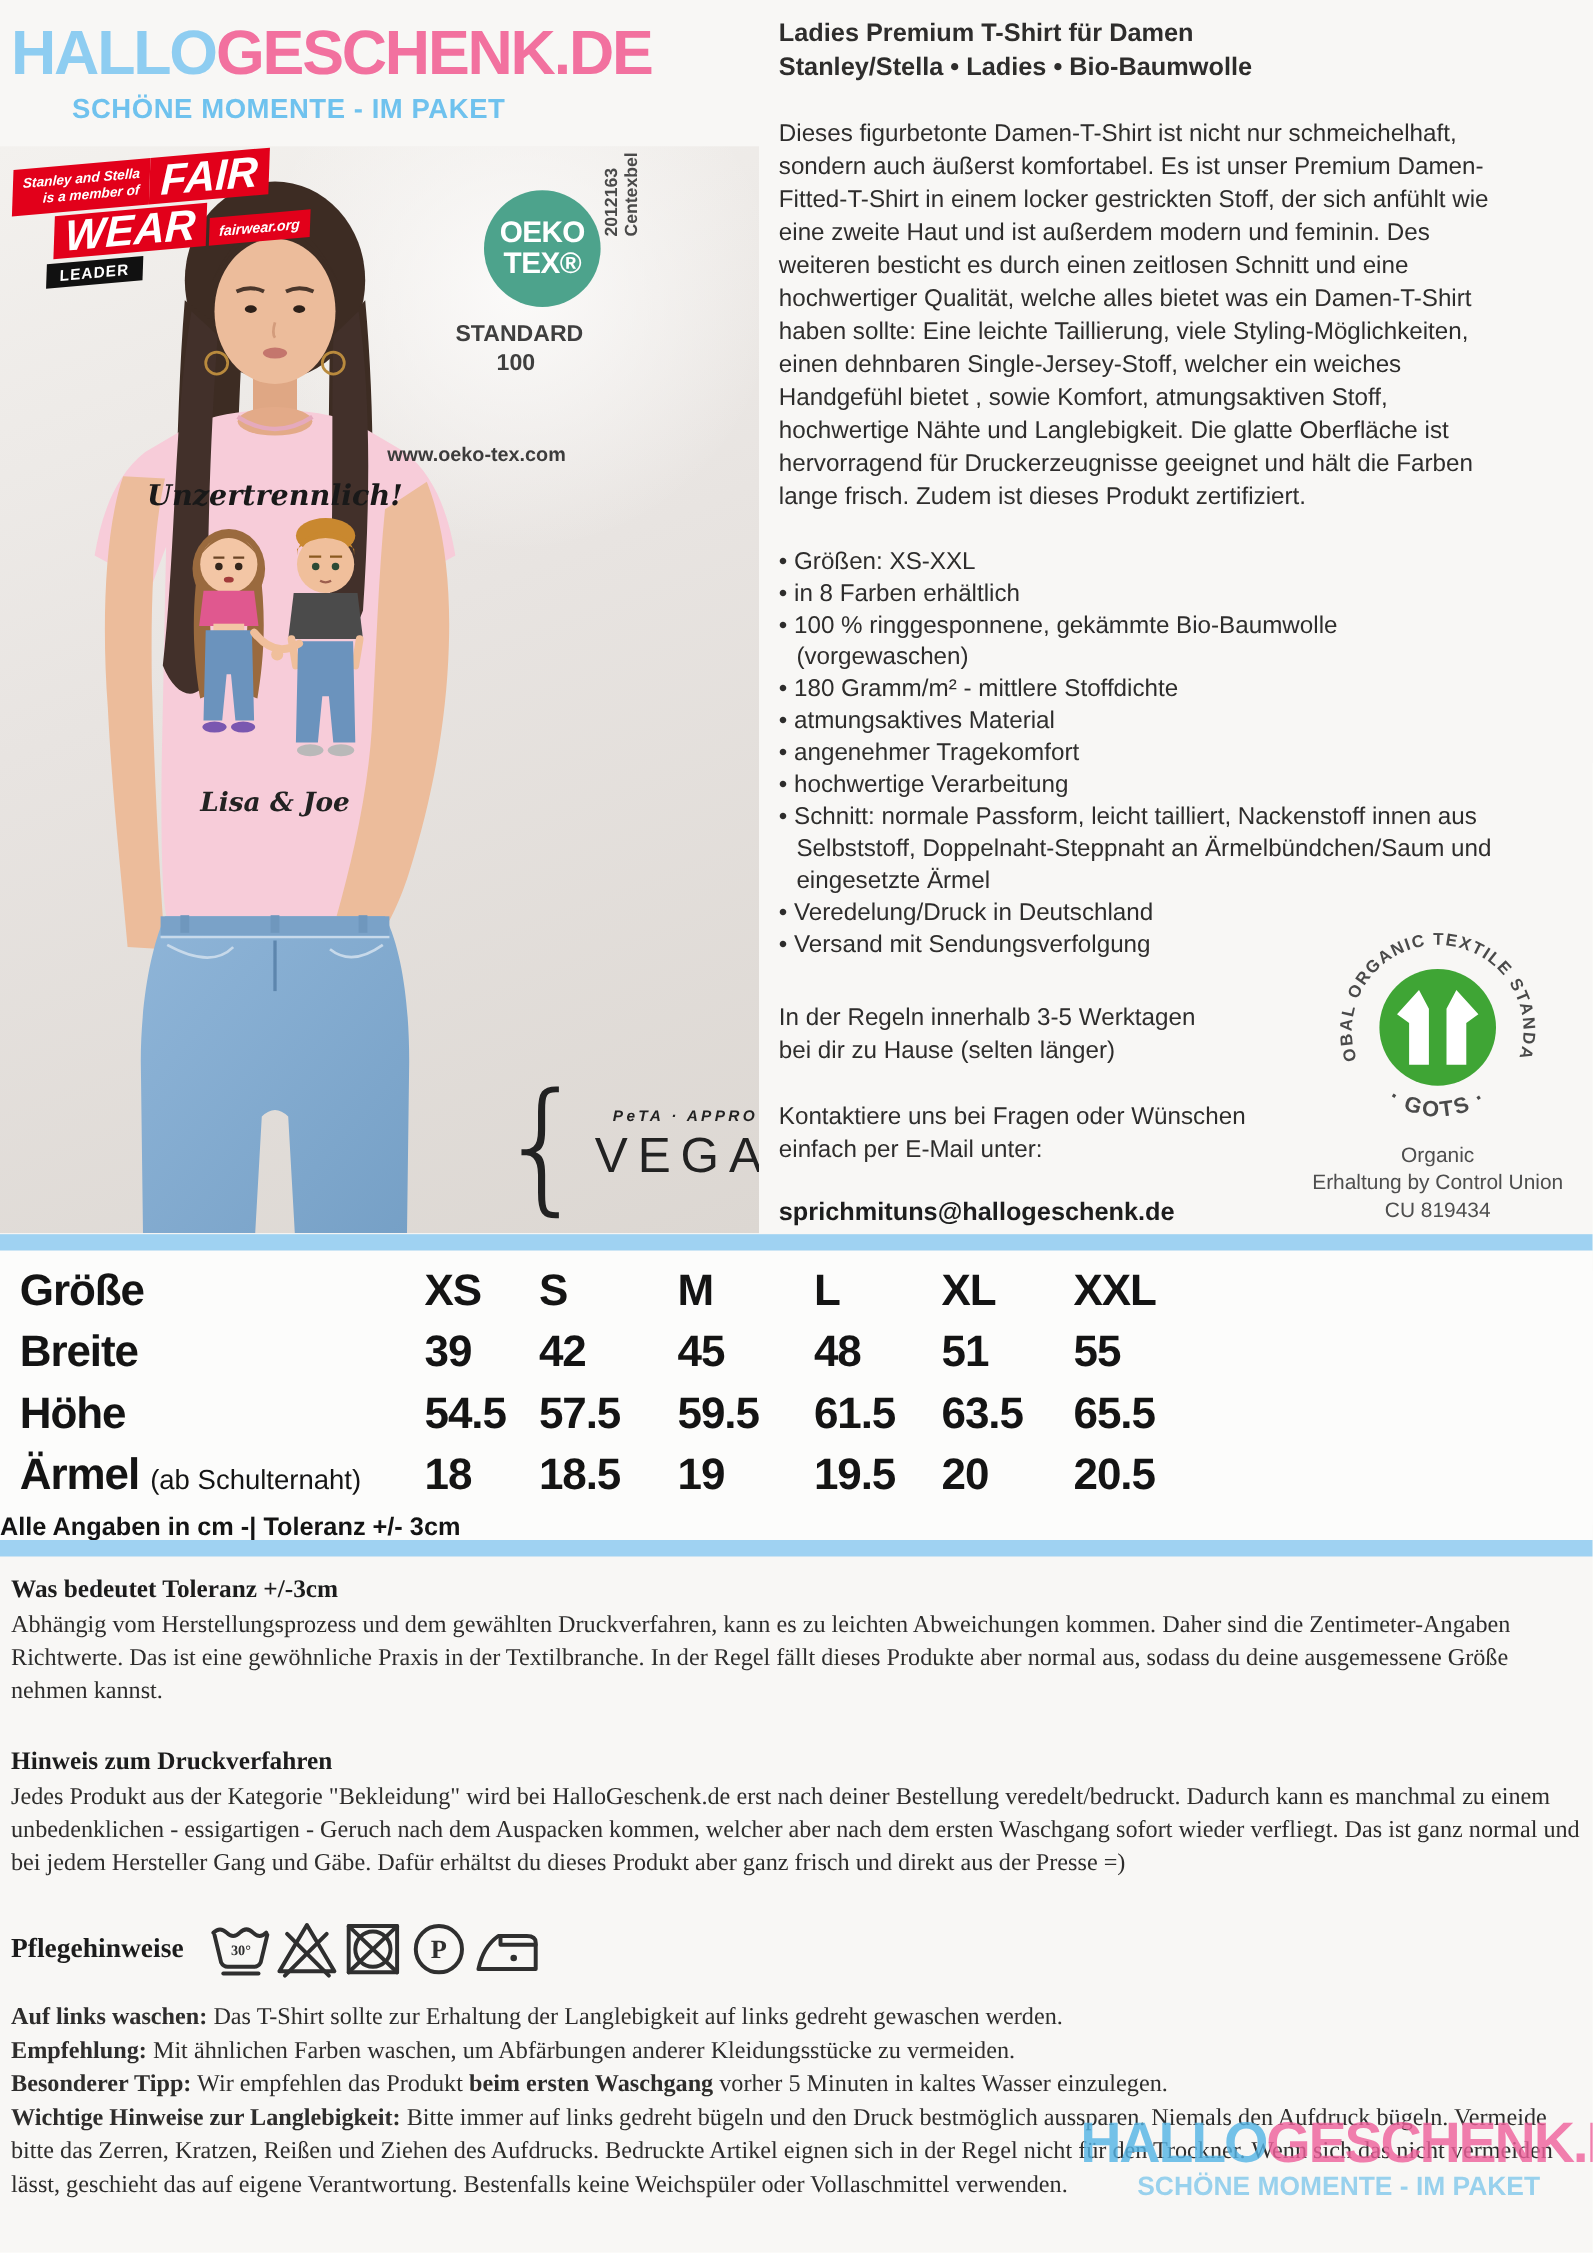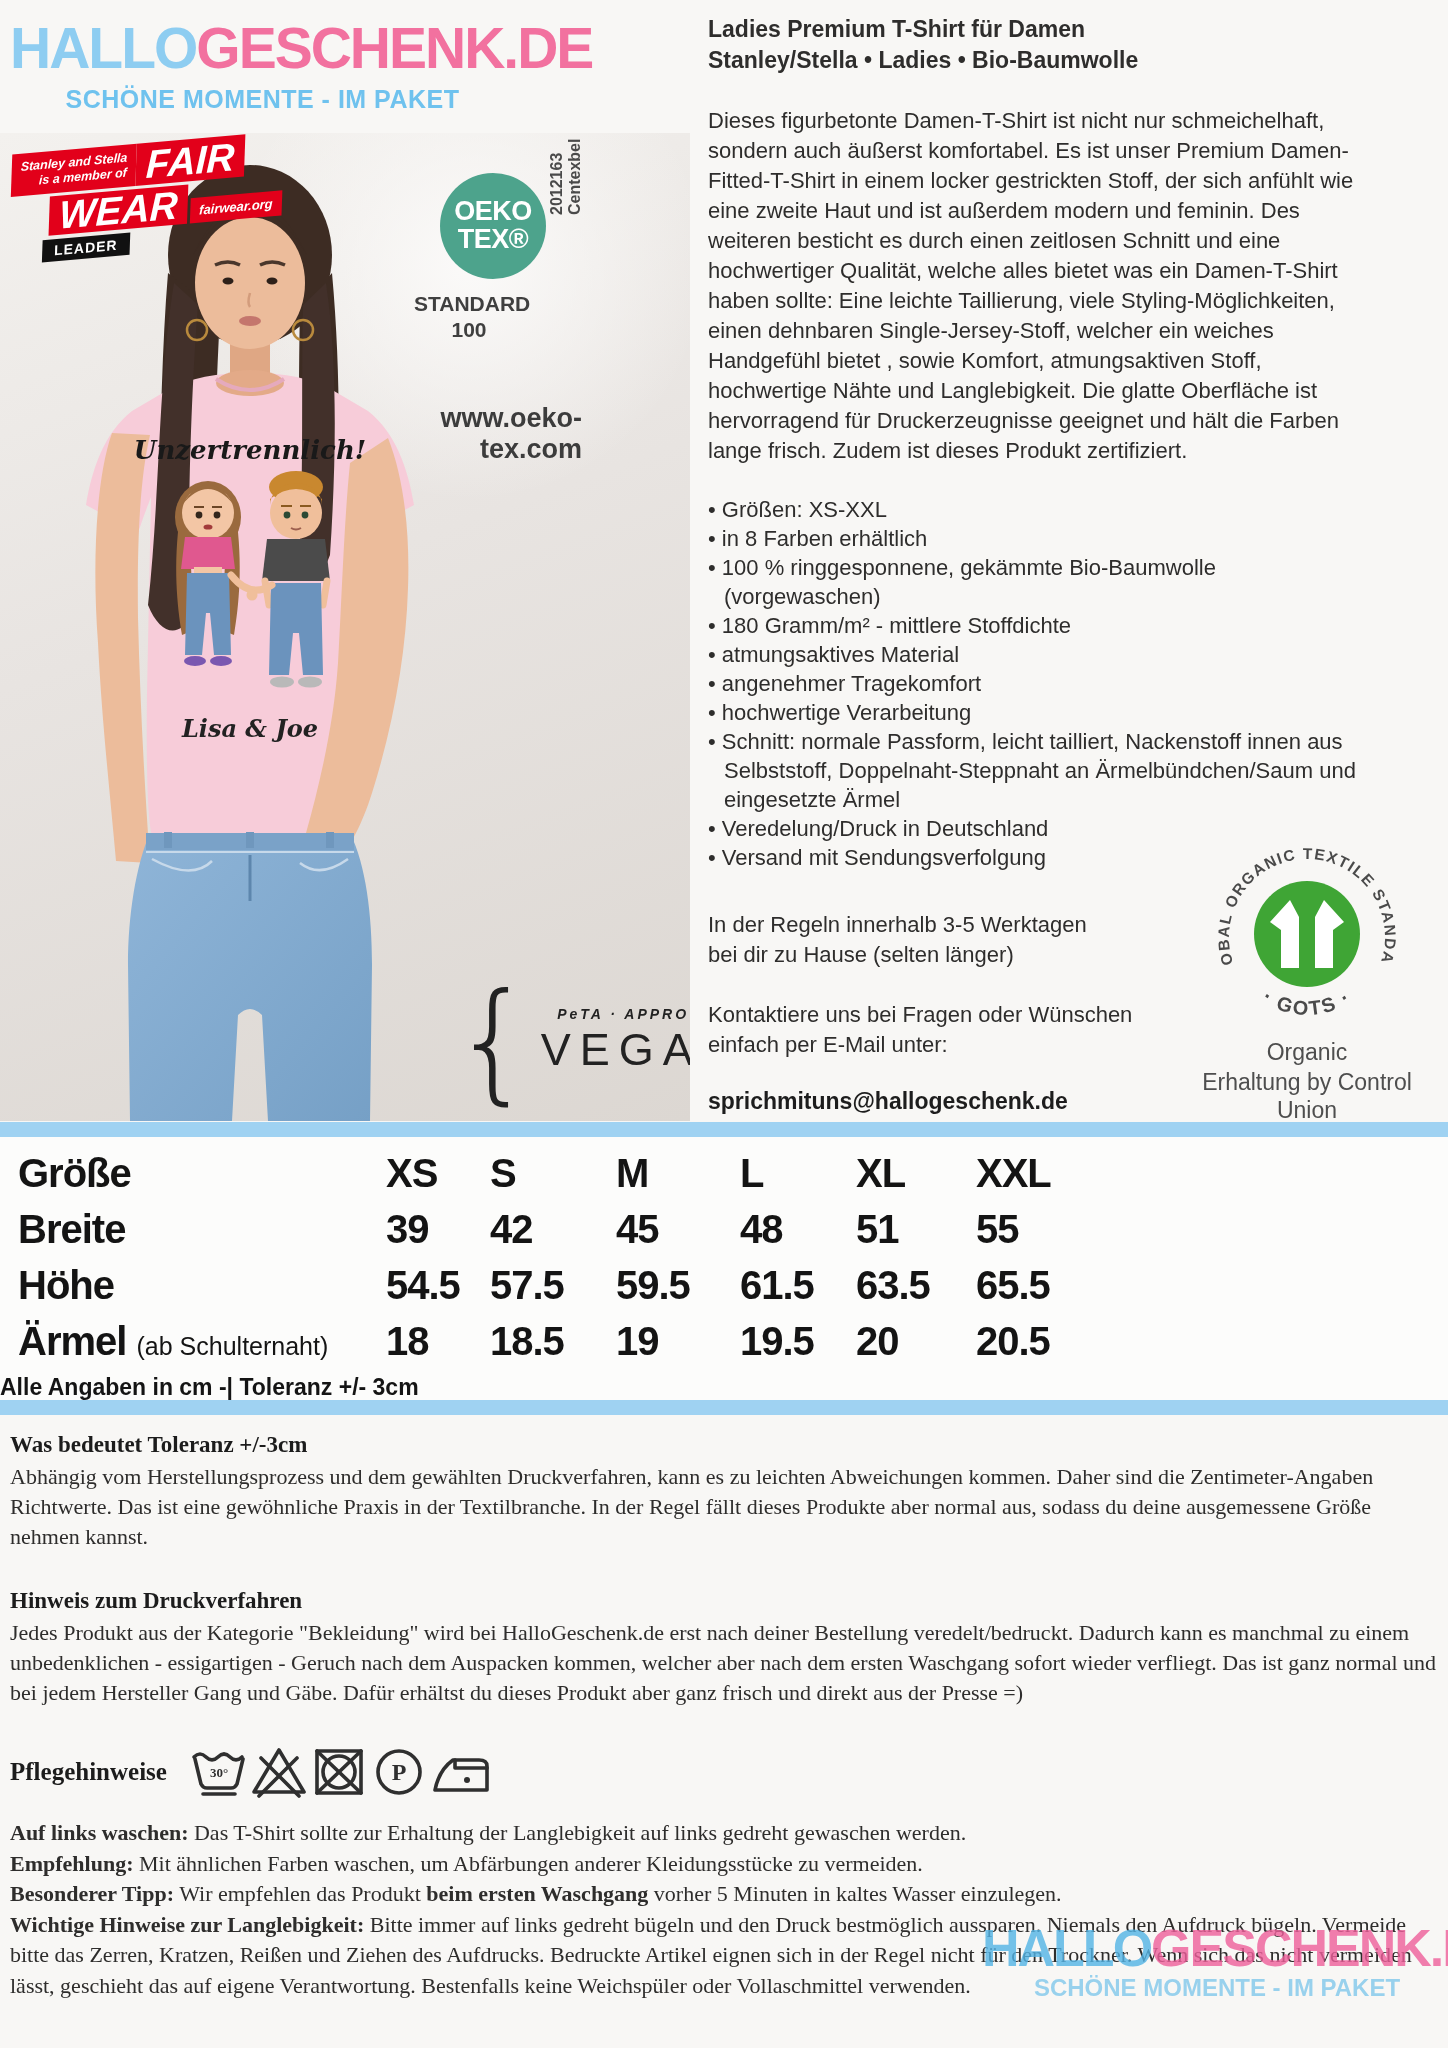--- a/index.html
+++ b/index.html
@@ -33,22 +33,22 @@
 
   
   .oeko{position:absolute;left:352px;top:18px;width:230px;height:300px;}
   .oeko-circle{position:absolute;left:88px;top:22px;width:106px;height:106px;border-radius:50%;
                background:#4da38c;color:#fff;display:flex;flex-direction:column;justify-content:center;
                align-items:center;font-weight:800;font-size:27px;line-height:1.02;letter-spacing:-.5px;}
   .oeko-cert{position:absolute;left:196px;top:64px;transform:rotate(-90deg);transform-origin:left top;
              font-size:16px;font-weight:700;color:#4a4a4a;line-height:1.15;white-space:nowrap;}
   .oeko-std{position:absolute;left:62px;top:140px;width:110px;text-align:center;
             font-size:21px;font-weight:800;color:#3f3f3f;line-height:1.25;}
-  .oeko-url{position:absolute;left:0px;top:252px;width:230px;text-align:right;
-            font-size:27px;font-weight:700;color:#3c3c3c;}
+  .oeko-url{position:absolute;left:0px;top:252px;width:230px;text-align:left;
+            font-size:18px;font-weight:700;color:#3c3c3c;}
 
   
   .vegan{position:absolute;left:452px;top:856px;display:flex;align-items:center;color:#222;}
   .vegan-brace{font-family:"DejaVu Sans",sans-serif;font-size:130px;font-weight:200;line-height:.8;}
   .vegan-mid{display:flex;flex-direction:column;align-items:center;margin:0 6px;}
   .vegan-small{font-size:14px;font-weight:700;letter-spacing:3px;font-style:italic;}
   .vegan-big{font-size:45px;font-weight:400;letter-spacing:9px;margin-top:2px;}
 
   
   .right-col{position:absolute;left:708px;top:14px;width:660px;}
@@ -56,21 +56,21 @@
   .p-desc{font-size:22px;line-height:30px;margin:30px 0 0 0;}
   .bullets{list-style:none;margin:29px 0 0 0;padding:0;font-size:22px;line-height:29px;}
   .bullets li{padding-left:16px;text-indent:-16px;}
   .bullets li::before{content:"• ";}
   .p-delivery{font-size:22px;line-height:30px;margin:38px 0 0 0;white-space:pre-line;}
   .p-contact{font-size:22px;line-height:30px;margin:30px 0 0 0;white-space:pre-line;}
   .p-email{font-size:23px;font-weight:800;margin:28px 0 0 0;color:#1d1d1d;text-decoration:none;display:block;}
 
   
   .gots{position:absolute;left:1178px;top:842px;width:258px;text-align:center;}
-  .gots-sub{font-size:23px;color:#4e4e4e;line-height:1.22;margin-top:2px;}
+  .gots-sub{font-size:19px;color:#4e4e4e;line-height:1.22;margin-top:2px;}
 
   
   .band{position:absolute;left:0;width:1448px;height:15px;background:#9fd2f2;}
   .band1{top:1122px;} .band2{top:1400px;}
   .sizetable{position:absolute;left:0;top:1137px;width:1448px;height:263px;background:#fcfcfb;}
   .st-grid{display:grid;grid-template-columns:368px 104px 126px 124px 116px 120px auto;
            padding:14px 0 0 18px;row-gap:11px;font-size:40px;font-weight:800;letter-spacing:-1px;color:#141414;}
   .st-label{white-space:nowrap;}
   .st-note{font-size:25px;font-weight:500;letter-spacing:0;}
   .st-caption{margin-top:10px;width:1448px;font-size:23px;font-weight:700;color:#141414;}

